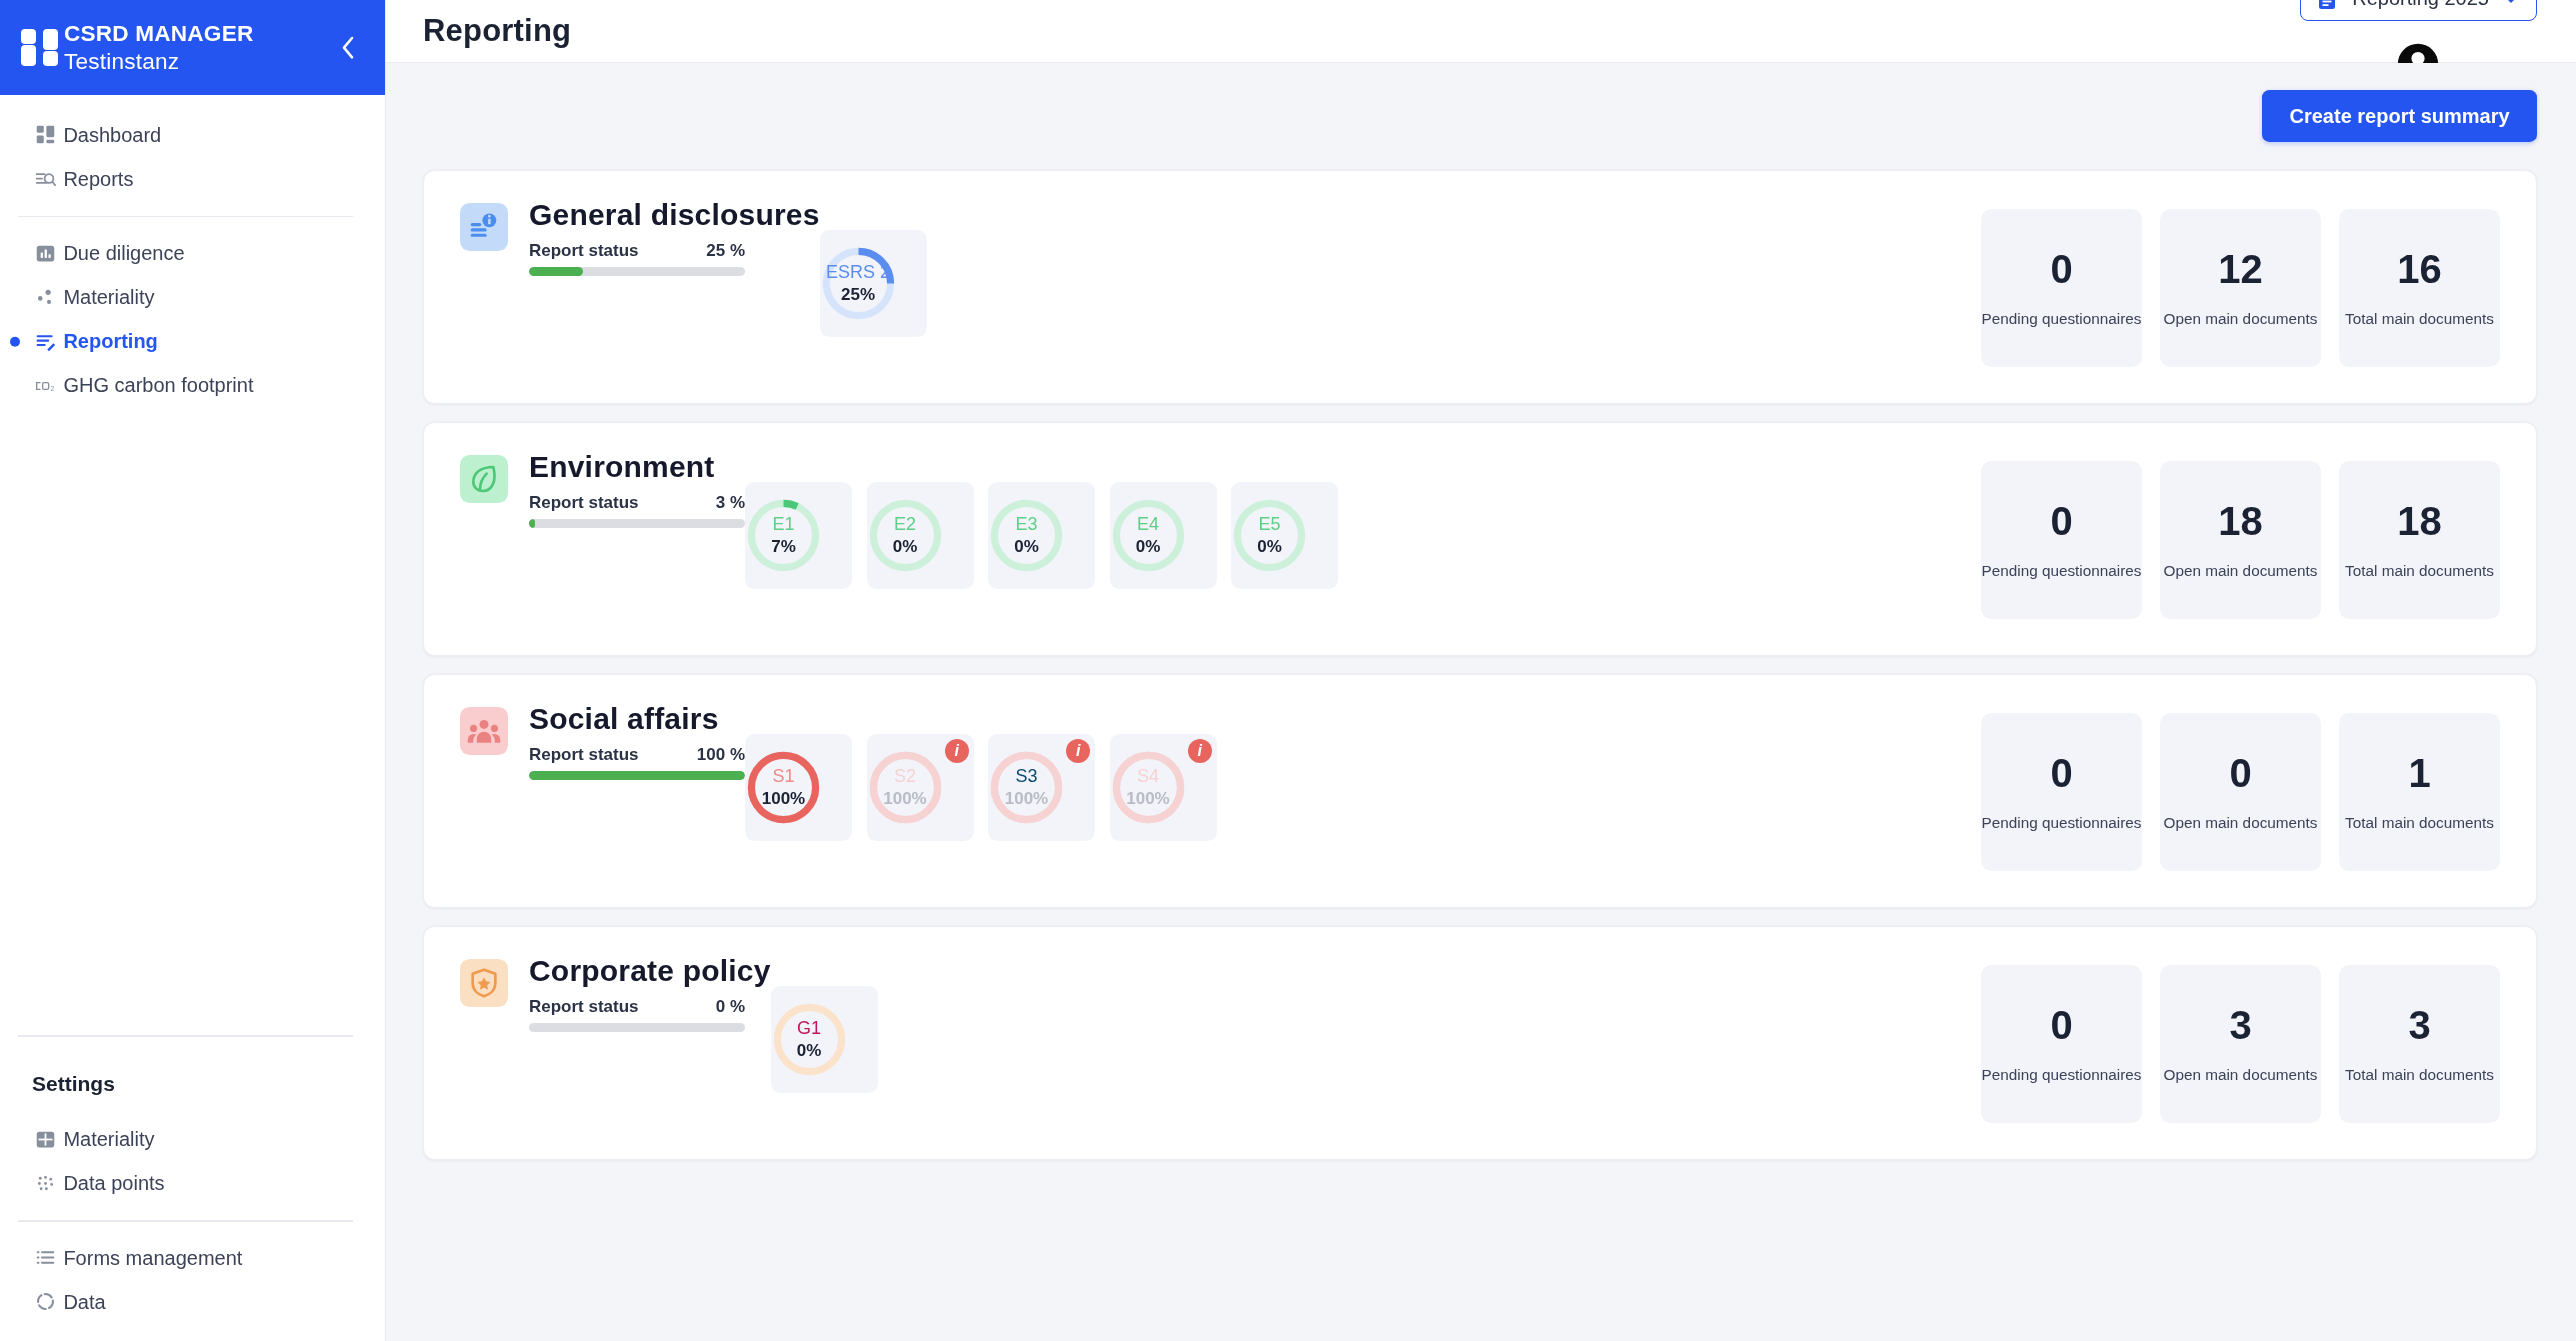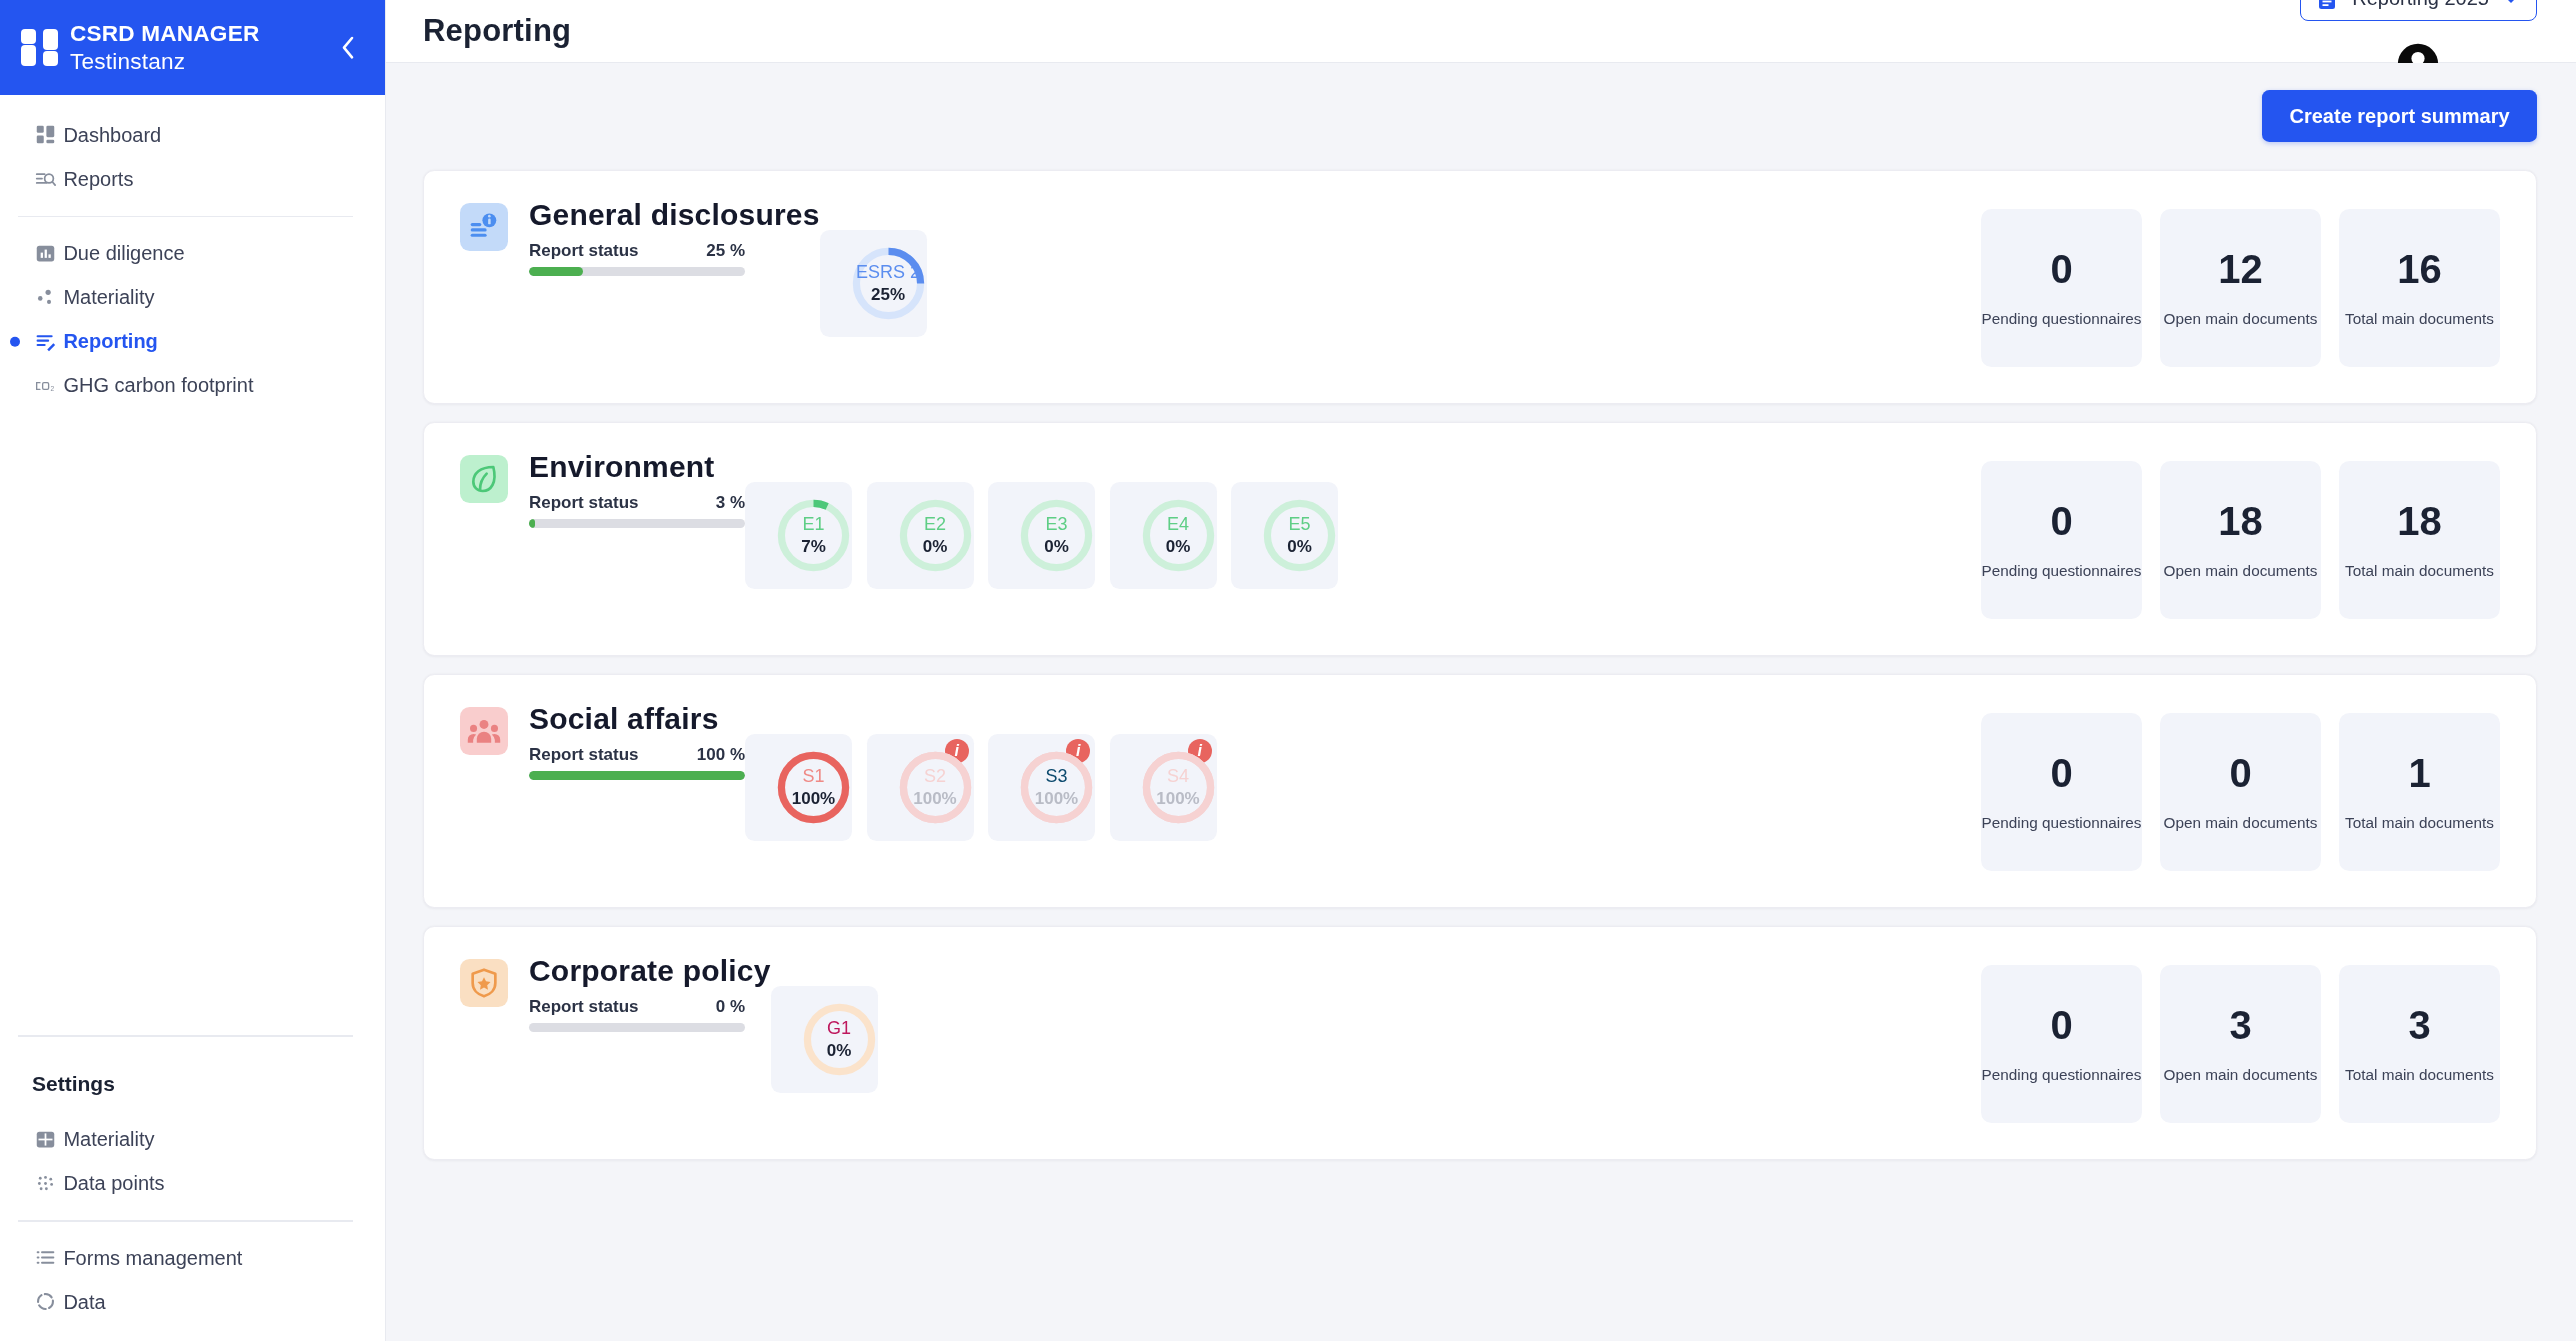--- a/index.html
+++ b/index.html
@@ -15,21 +15,21 @@
   .sidebar {
     width: 386px; height: 1341px;
     background: #ffffff;
     border-right: 1.6px solid #e8eaf0;
     display: flex; flex-direction: column;
     flex-shrink: 0;
   }
   .brand {
     height: 95px; background: #2455f0;
     display: flex; align-items: center;
-    padding: 0 21px; gap: 12px;
+    padding: 0 21px; gap: 6px;
     flex-shrink: 0;
   }
   .brand-logo { width: 37px; height: 37px; flex-shrink: 0; position: relative; }
   .brand-logo i {
     position: absolute; background: #ffffff; border-radius: 4px;
   }
   .brand-logo i:nth-child(1) { left: 0; top: 0; width: 15.3px; height: 15.3px; }
   .brand-logo i:nth-child(2) { right: 0; top: 0; width: 15.3px; height: 21px; }
   .brand-logo i:nth-child(3) { left: 0; bottom: 0; width: 15.3px; height: 21px; }
   .brand-logo i:nth-child(4) { right: 0; bottom: 0; width: 15.3px; height: 15.3px; }
@@ -144,21 +144,21 @@
   .bar {
     width: 216px; height: 9px; border-radius: 4.8px;
     background: #dcdde3; margin-top: 6.5px; overflow: hidden;
   }
   .bar > span { display: block; height: 100%; border-radius: 4.8px; background: #4caf50; }
 
   .donuts { display: flex; gap: 14.5px; margin-top: 32px; }
   .donut-tile {
     width: 107px; height: 107px; border-radius: 9.7px;
     background: #f2f4fa; position: relative;
-    display: flex; align-items: center; justify-content: flex-end;
+    display: flex; align-items: center; justify-content: flex-start;
     cursor: pointer;
   }
   .donut { width: 77px; height: 77px; position: relative; }
   .donut svg { width: 77px; height: 77px; transform: rotate(-90deg); }
   .donut-text {
     position: absolute; inset: 0;
     display: flex; flex-direction: column;
     align-items: center; justify-content: center; gap: 2.4px;
   }
   .donut-code { font-size: 18px; font-weight: 500; }

